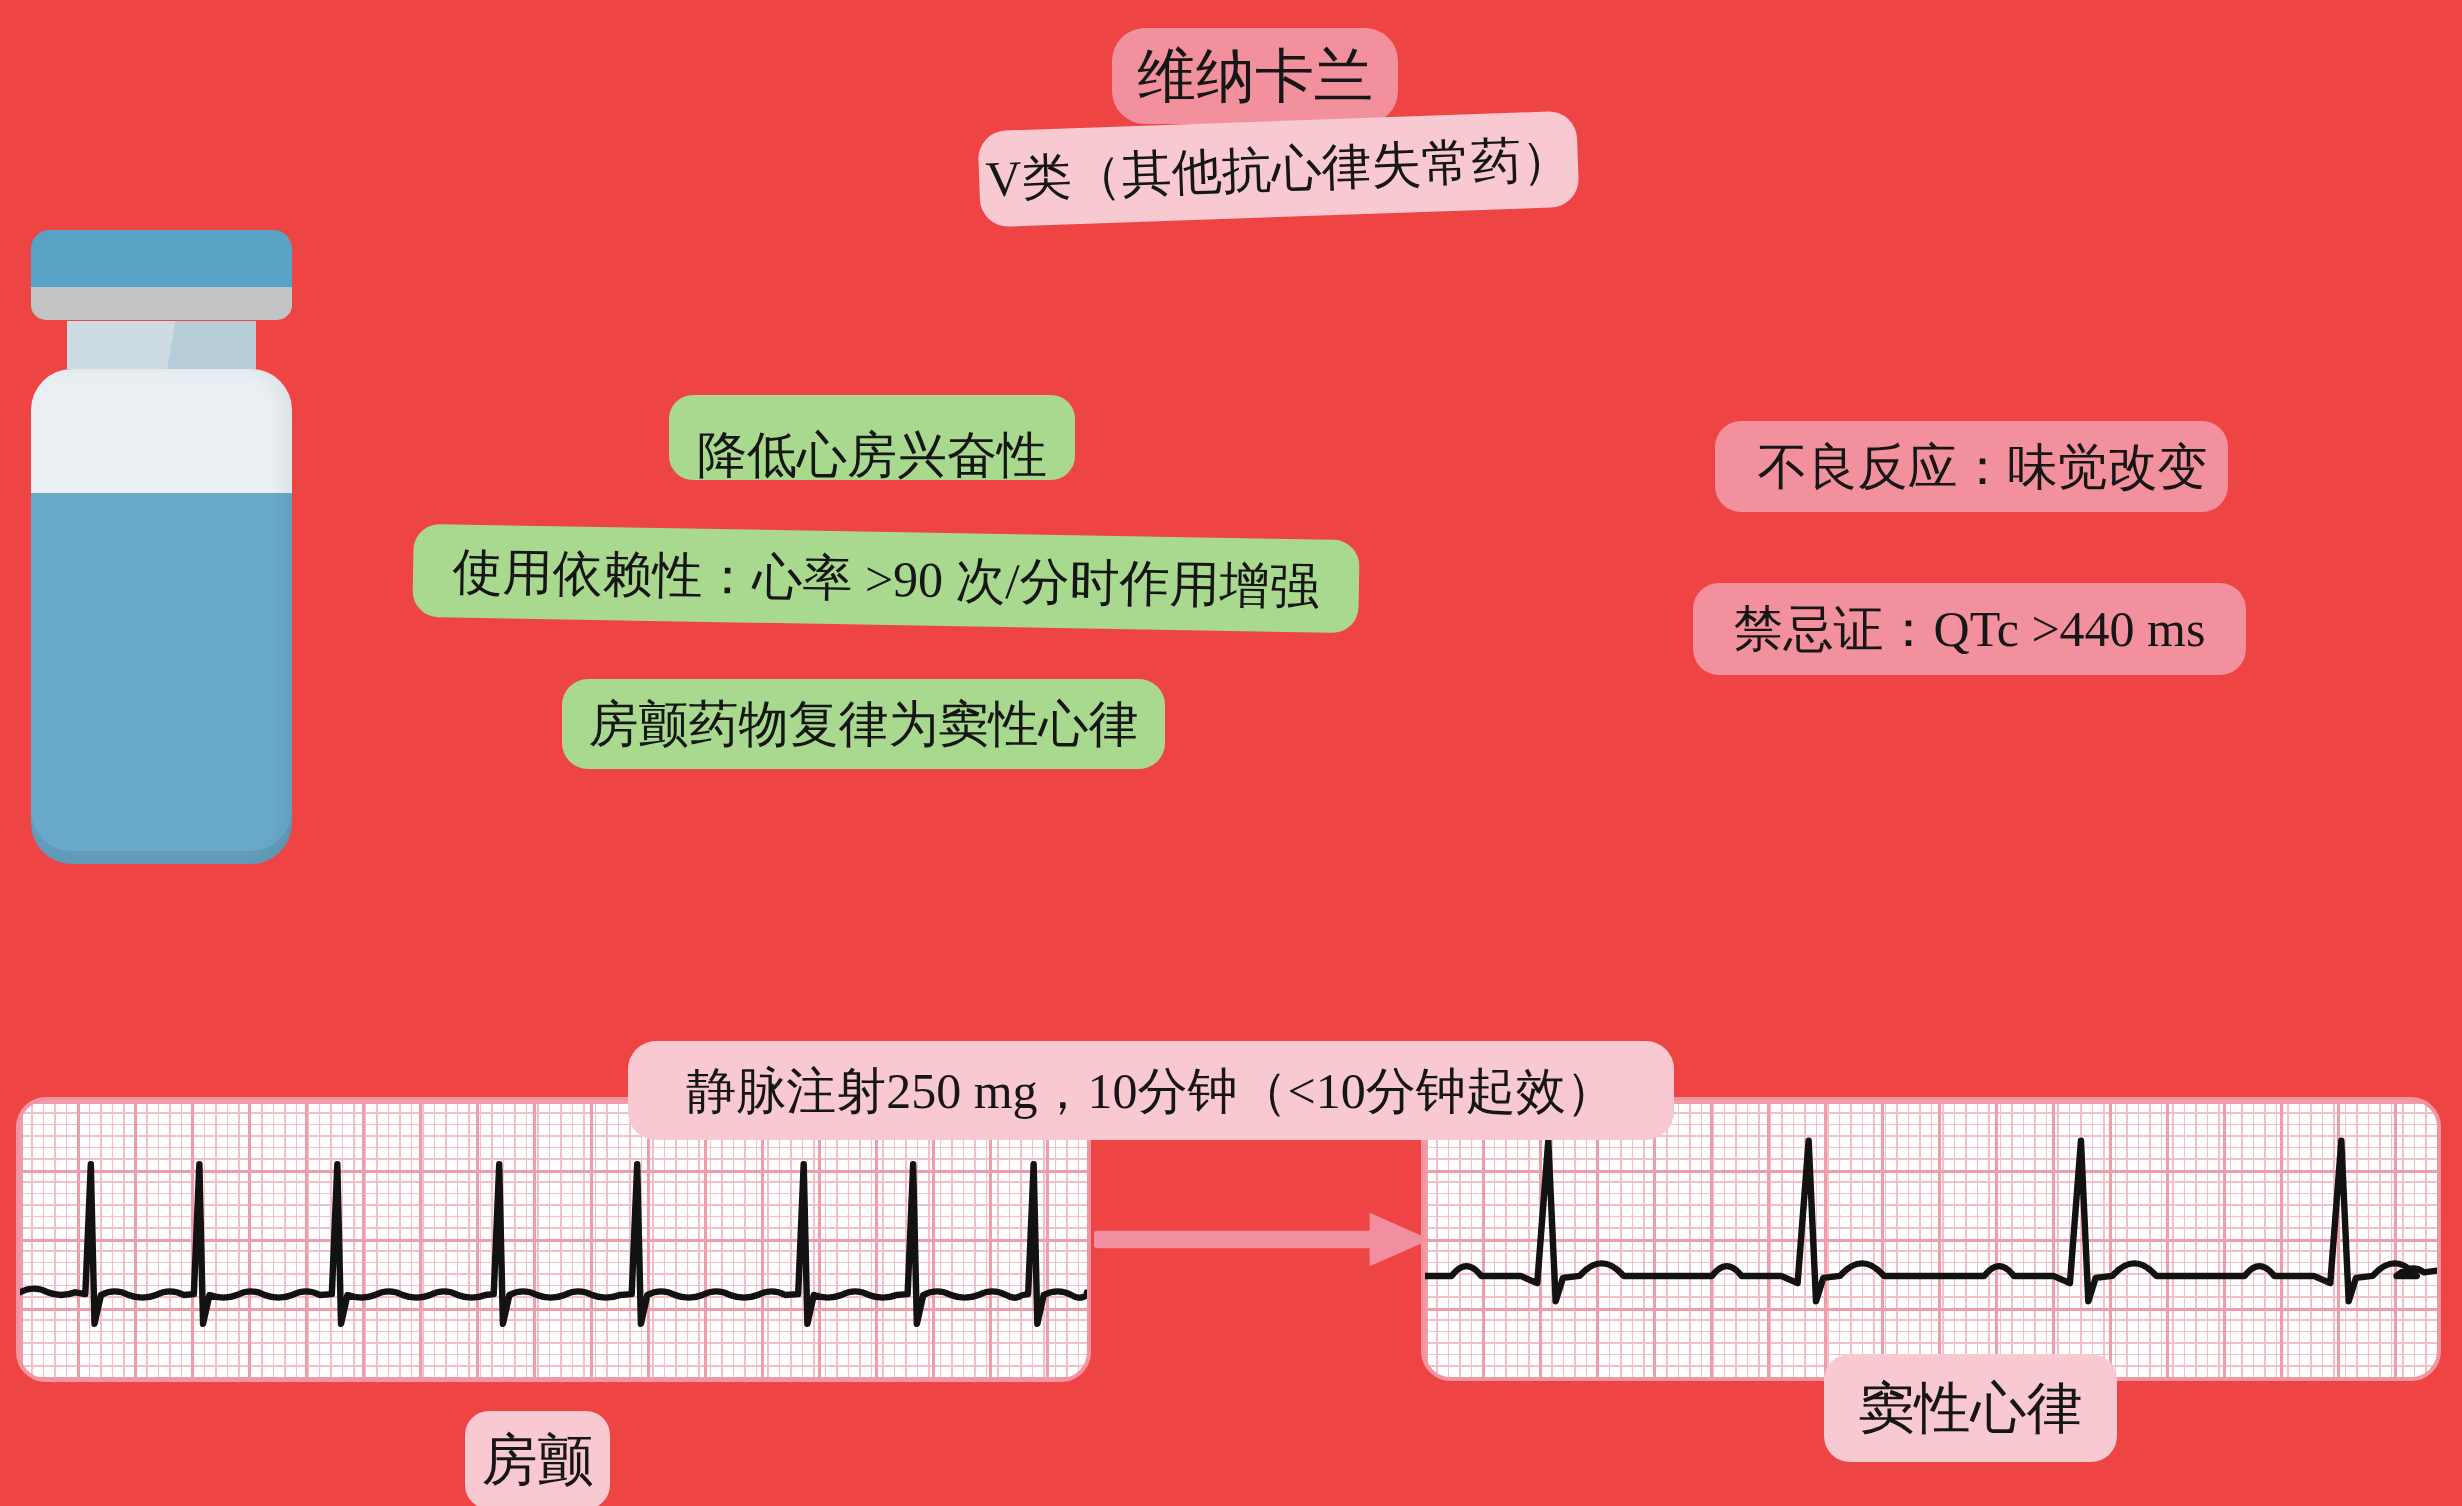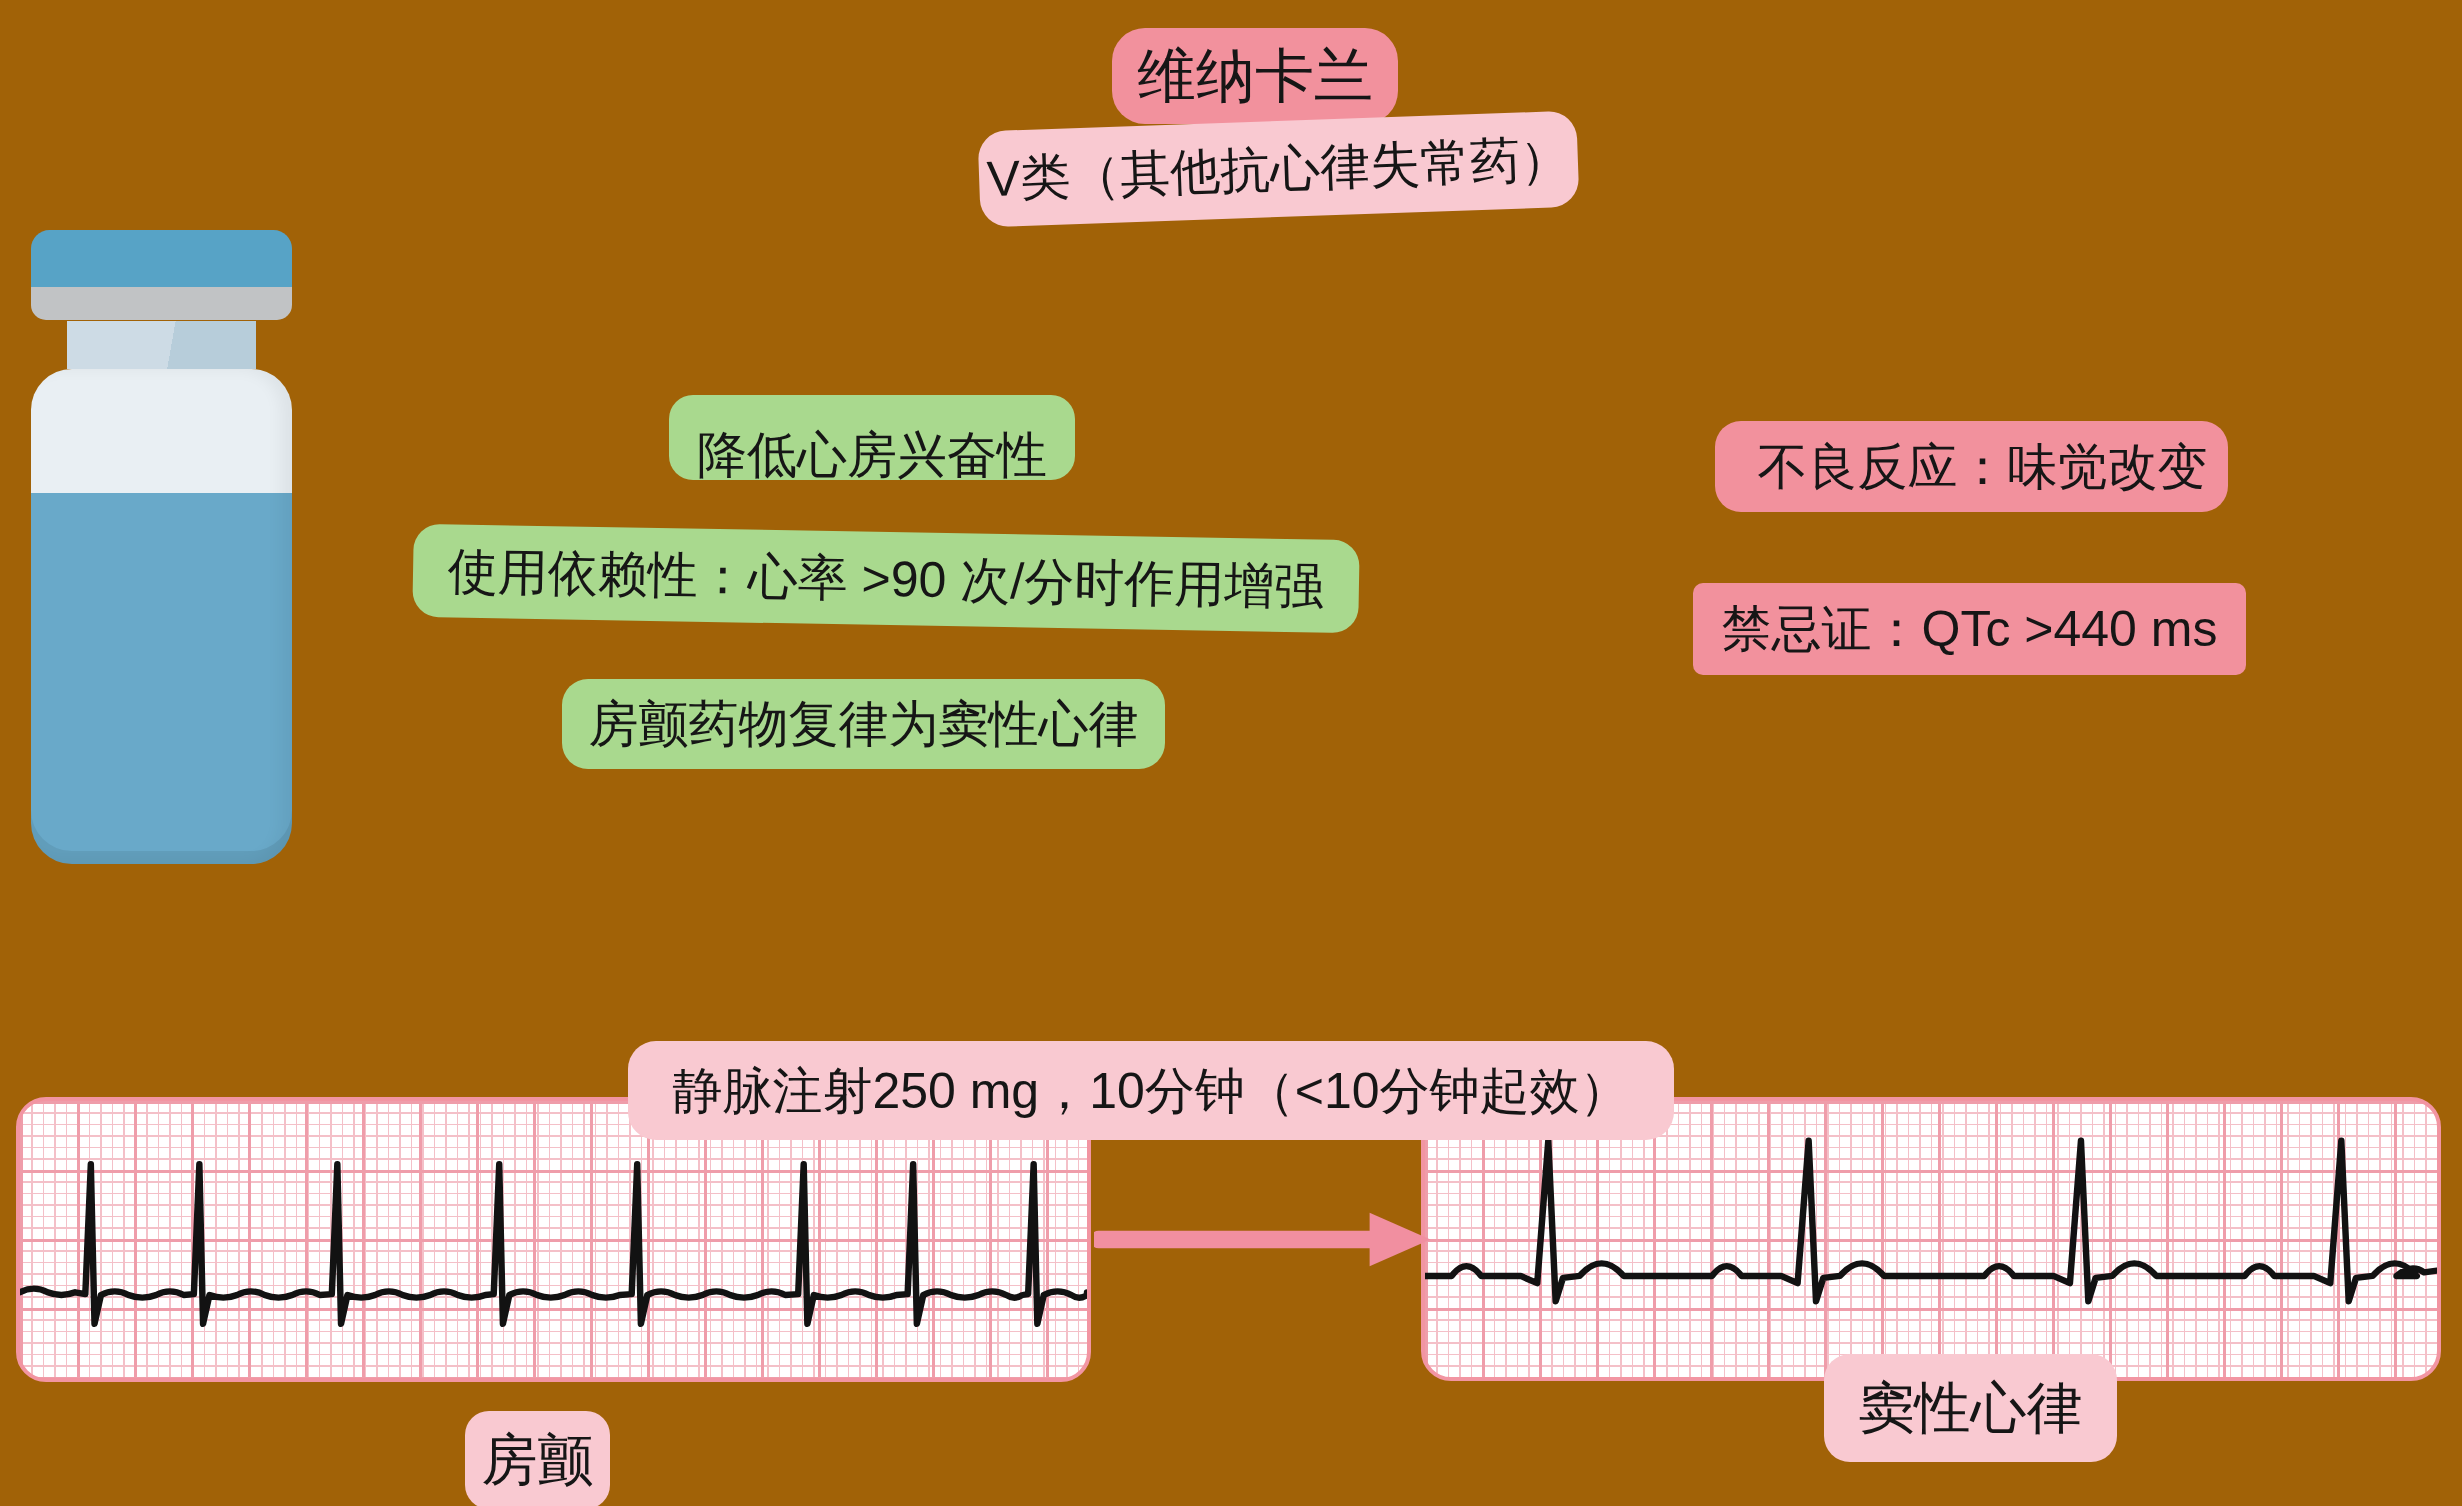--- a/index.html
+++ b/index.html
@@ -1,17 +1,17 @@
 <!DOCTYPE html>
 <html style="font-size:15px"><head>
 <meta charset="utf-8">
 <style>
   html,body{margin:0;padding:0;background:#ffffff;}
-  .canvas{position:relative;width:2462px;height:1507px;background:#a16207;overflow:hidden;
-          font-family:Liberation Sans, sans-serif;color:#161616;}
+  .canvas{position:relative;width:2462px;height:1507px;background:#ef4444;overflow:hidden;
+          font-family:Liberation Serif, serif;color:#161616;}
   .badge{position:absolute;display:flex;align-items:center;justify-content:center;
          white-space:nowrap;font-weight:500;color:#161616;line-height:1;}
   .badge.red{background:#f2919d;}
   .badge.lightpink{background:#f9c9d1;}
   .badge.green{background:#a9d98e;}
   
   .ecg-panel{position:absolute;z-index:1;background:#ffffff;border:4.6px solid #f295a2;
      border-radius:30px;box-sizing:border-box;overflow:hidden;
      background-image:
        repeating-linear-gradient(to right,  #ef9daa 0 2.8px, transparent 2.8px 57px),
@@ -63,21 +63,21 @@
   </div>
 
   <div class="badge green" style="left:562px;top:679px;width:603px;height:90px;border-radius:26px;font-size:50px;">
     <span>房颤药物复律为窦性心律</span>
   </div>
 
   <div class="badge red" style="left:1715px;top:421px;width:491px;height:91px;border-radius:26px;font-size:50px;padding-left:22px;">
     <span>不良反应：味觉改变</span>
   </div>
 
-  <div class="badge red" style="left:1693px;top:583px;width:553px;height:92px;border-radius:10px;font-size:50px;">
+  <div class="badge red" style="left:1693px;top:583px;width:553px;height:92px;border-radius:26px;font-size:50px;">
     <span>禁忌证：QTc &gt;440 ms</span>
   </div>
 
   <div class="ecg-panel" style="left:15.8px;top:1097px;width:1075px;height:285px;">
     <svg viewBox="0 0 1160 307" preserveAspectRatio="none">
       <path class="trace" d="M 0 212 q 15 -8 30 0 q 15 6 30 0 L 71 214 L 77 70 L 81 247 L 88 215 q 15 -8 30 0 q 15 6 30 0 q 15 -8 30 0 L 189 214 L 195 70 L 199 247 L 206 215 q 15 6 30 0 q 15 -8 30 0 q 15 6 30 0 q 15 -8 30 0 L 339 214 L 345 70 L 349 247 L 356 215 q 15 6 30 0 q 15 -8 30 0 q 15 6 30 0 q 15 -8 30 0 q 15 6 30 0 L 515 214 L 521 70 L 525 247 L 532 215 q 15 -8 30 0 q 15 6 30 0 q 15 -8 30 0 q 15 6 30 0 L 665 214 L 671 70 L 675 247 L 682 215 q 15 -8 30 0 q 15 6 30 0 q 15 -8 30 0 q 15 6 30 0 q 15 -8 30 0 L 846 214 L 852 70 L 856 247 L 863 215 q 15 6 30 0 q 15 -8 30 0 q 15 6 30 0 L 965 214 L 971 70 L 975 247 L 982 215 q 15 -8 30 0 q 15 6 30 0 q 15 -8 30 0 q 9 6 18 0 L 1096 214 L 1102 70 L 1106 247 L 1113 215 q 15 -8 30 0 q 8.5 6 17 0 L 1160 212"></path>
     </svg>
   </div>
 
   <div class="ecg-panel" style="left:1421px;top:1097px;width:1020px;height:284px;">

